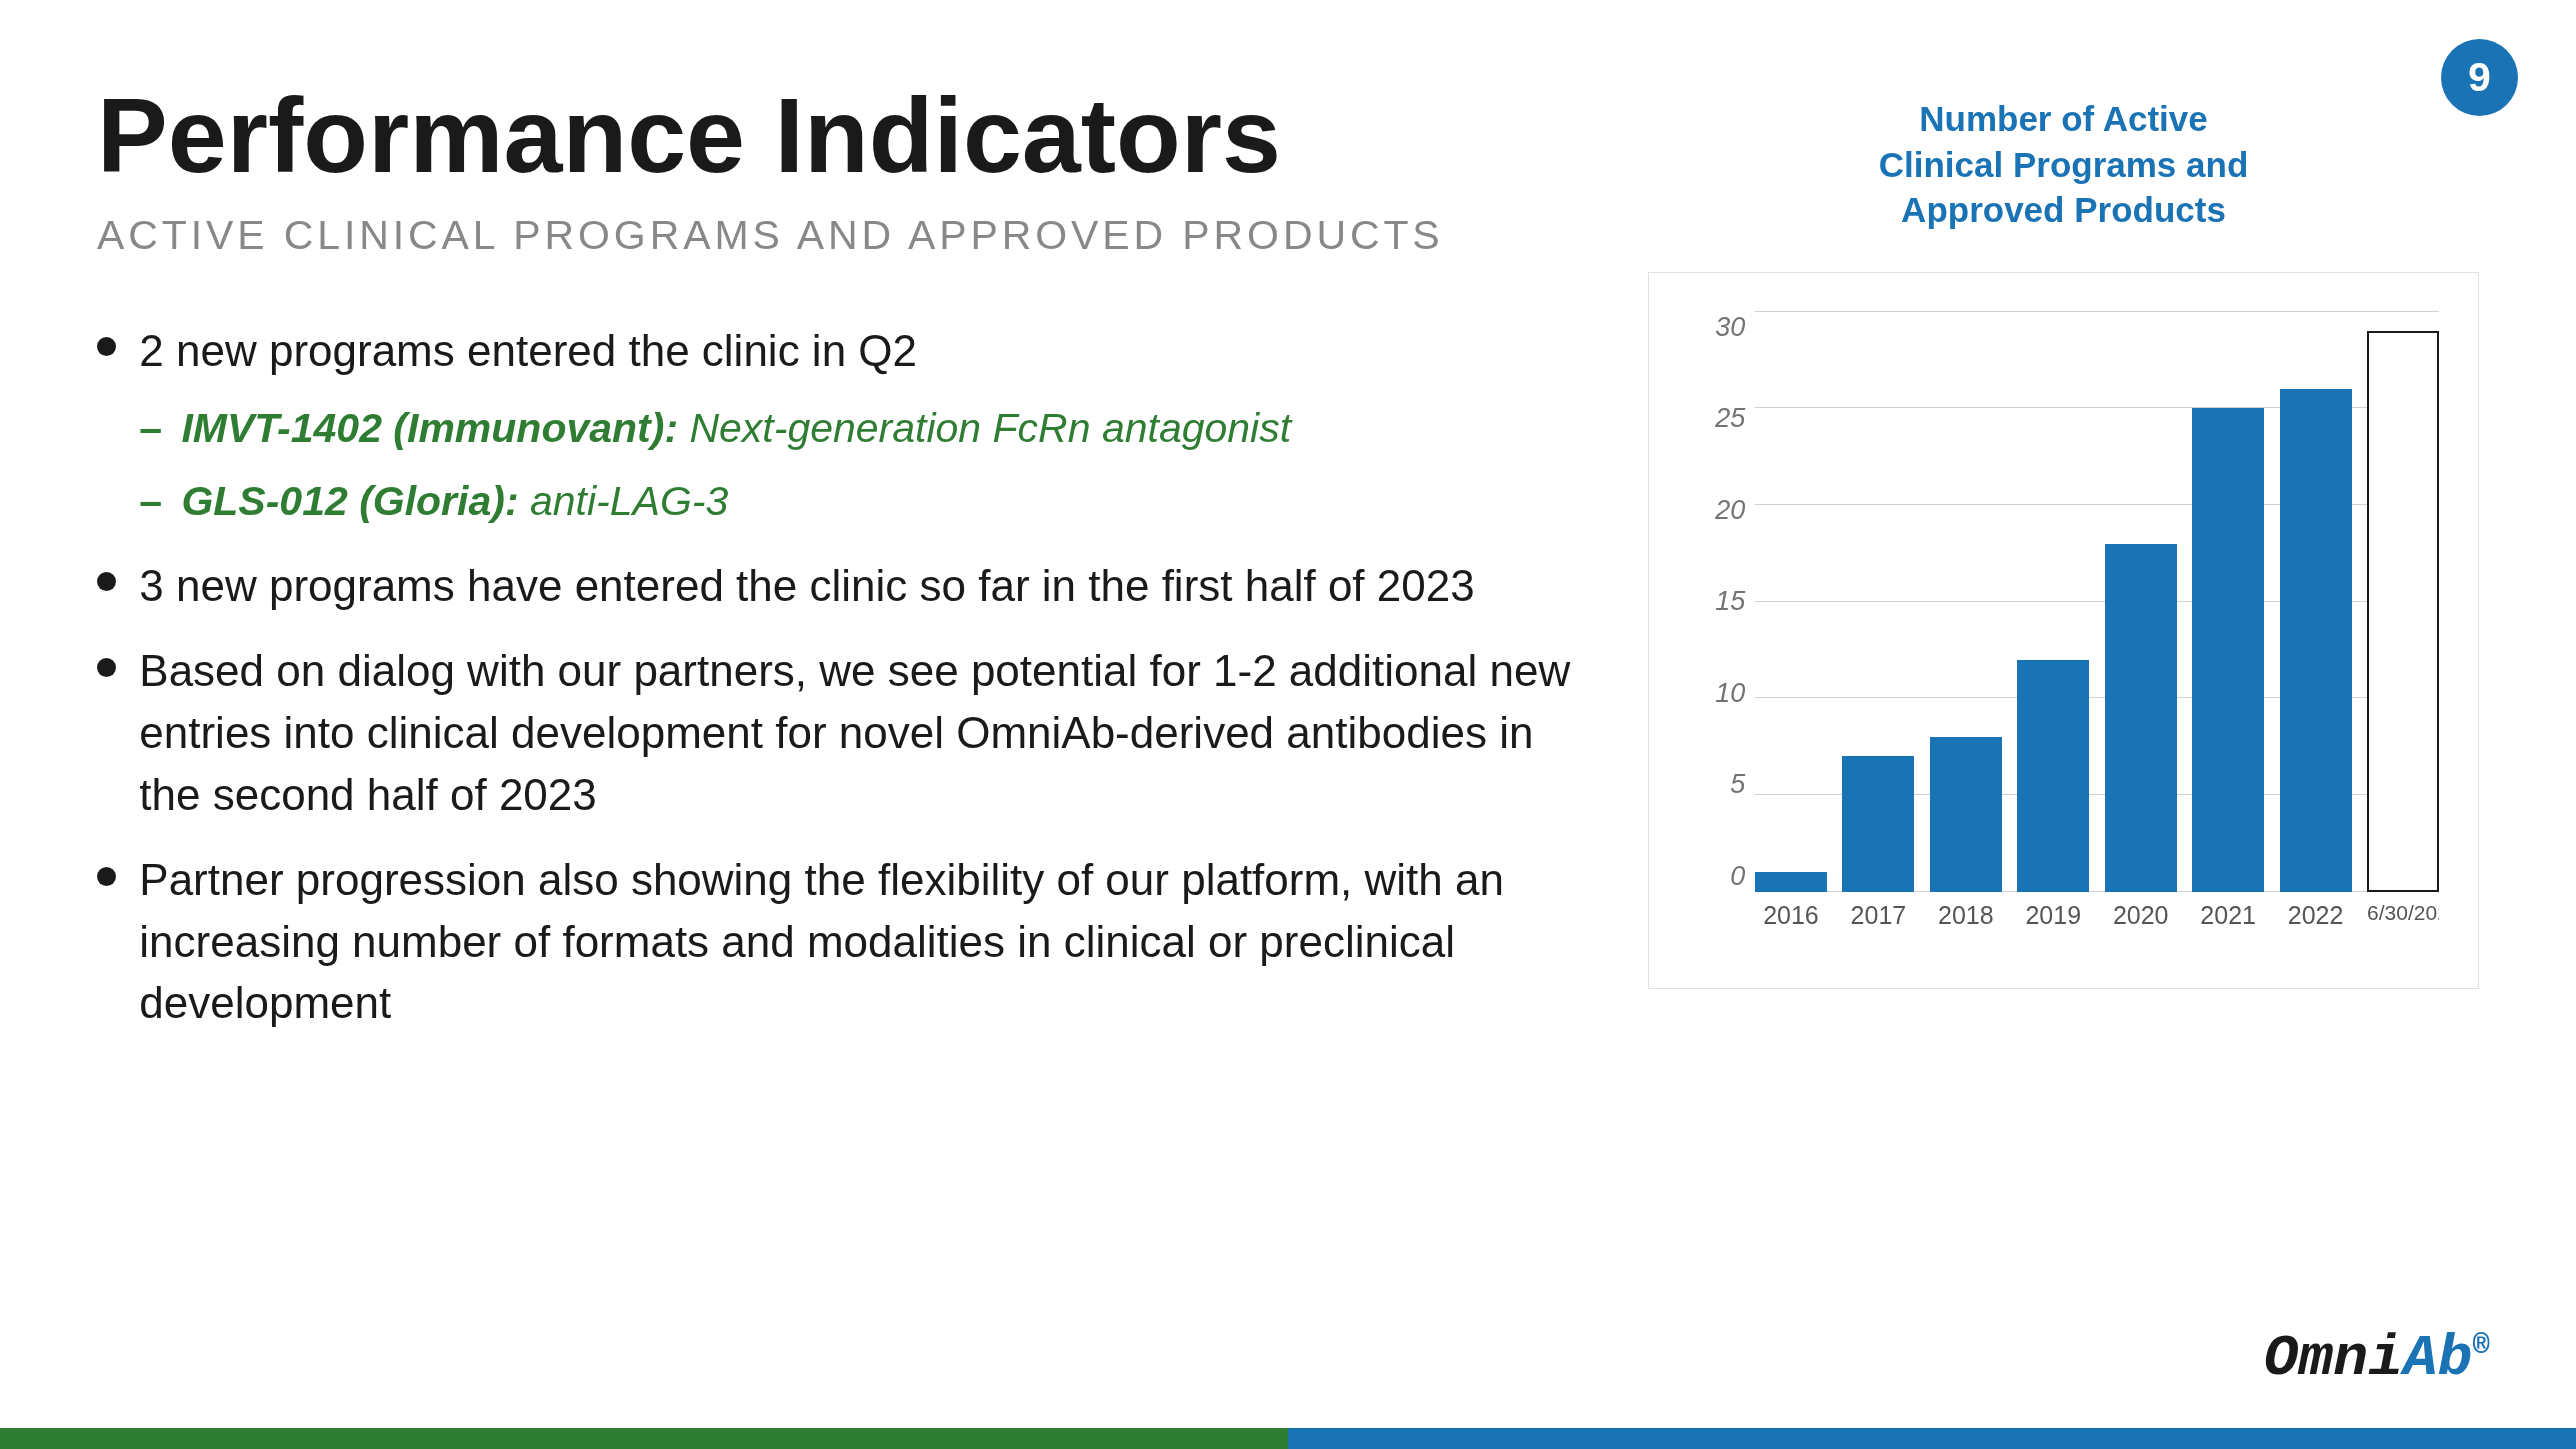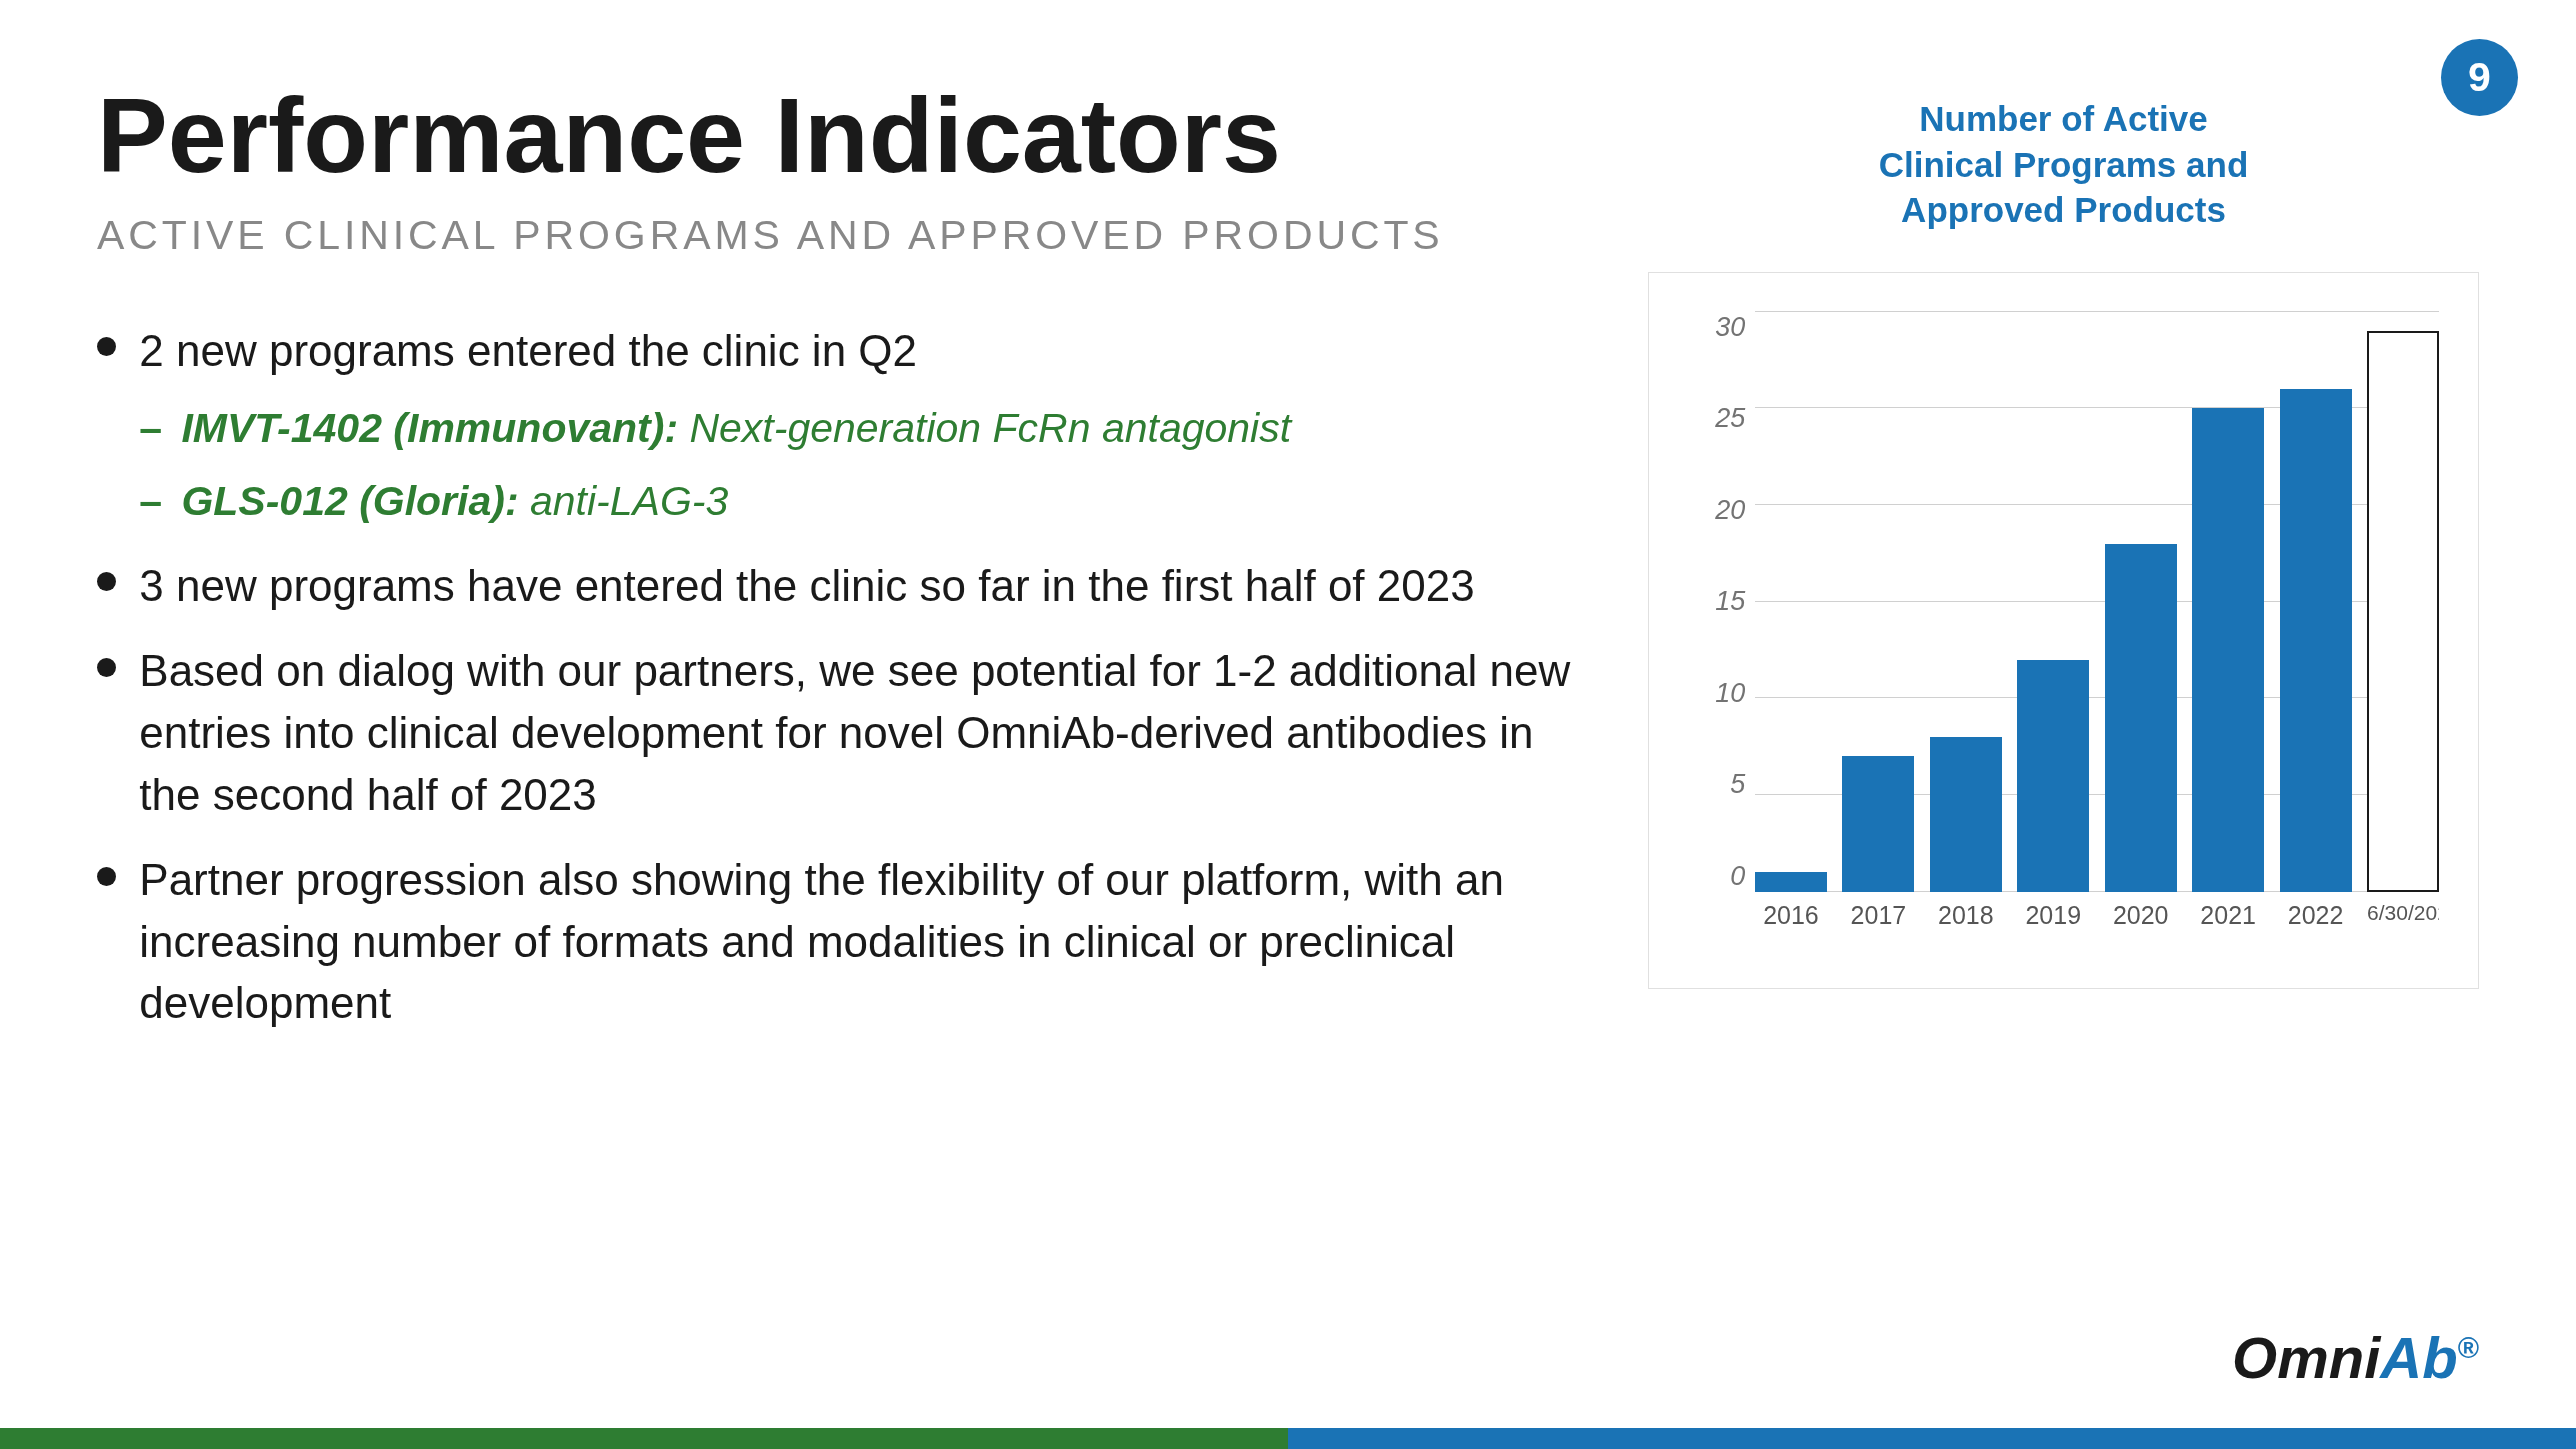--- a/index.html
+++ b/index.html
@@ -248,21 +248,22 @@
 
     .bottom-bar-blue {
       background: #1a73b5;
       flex: 1;
     }
 
     
     .logo-container {
       position: absolute;
       bottom: 58px;
-      right: 97px;
+      right: 86px;
+      font-family: Liberation Mono, monospace;
     }
 
     .logo-text {
       font-size: 58px;
       font-weight: 700;
       color: #1a1a1a;
       font-style: italic;
     }
 
     .logo-text span {

